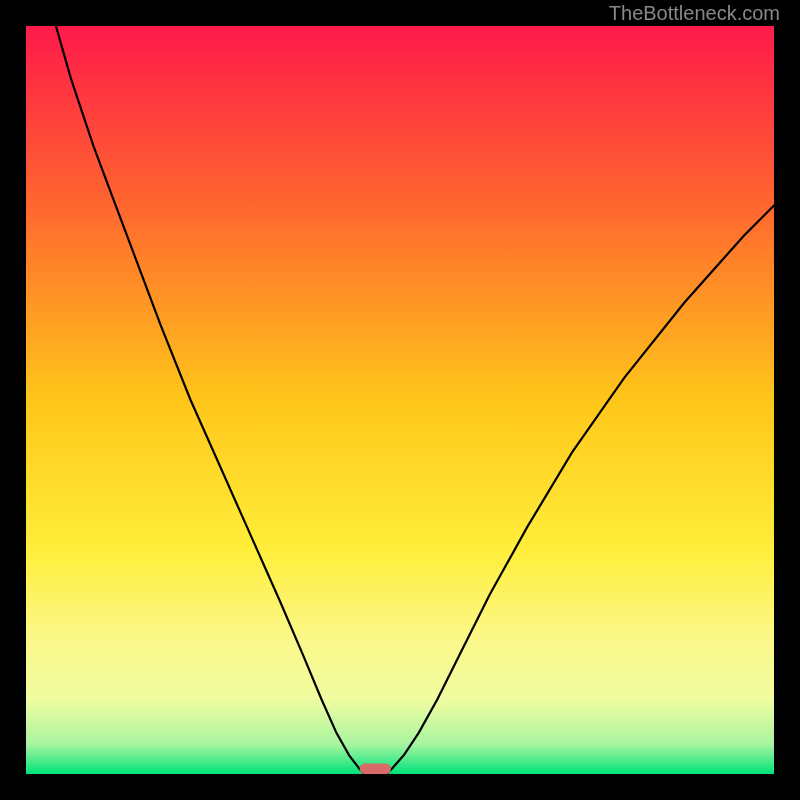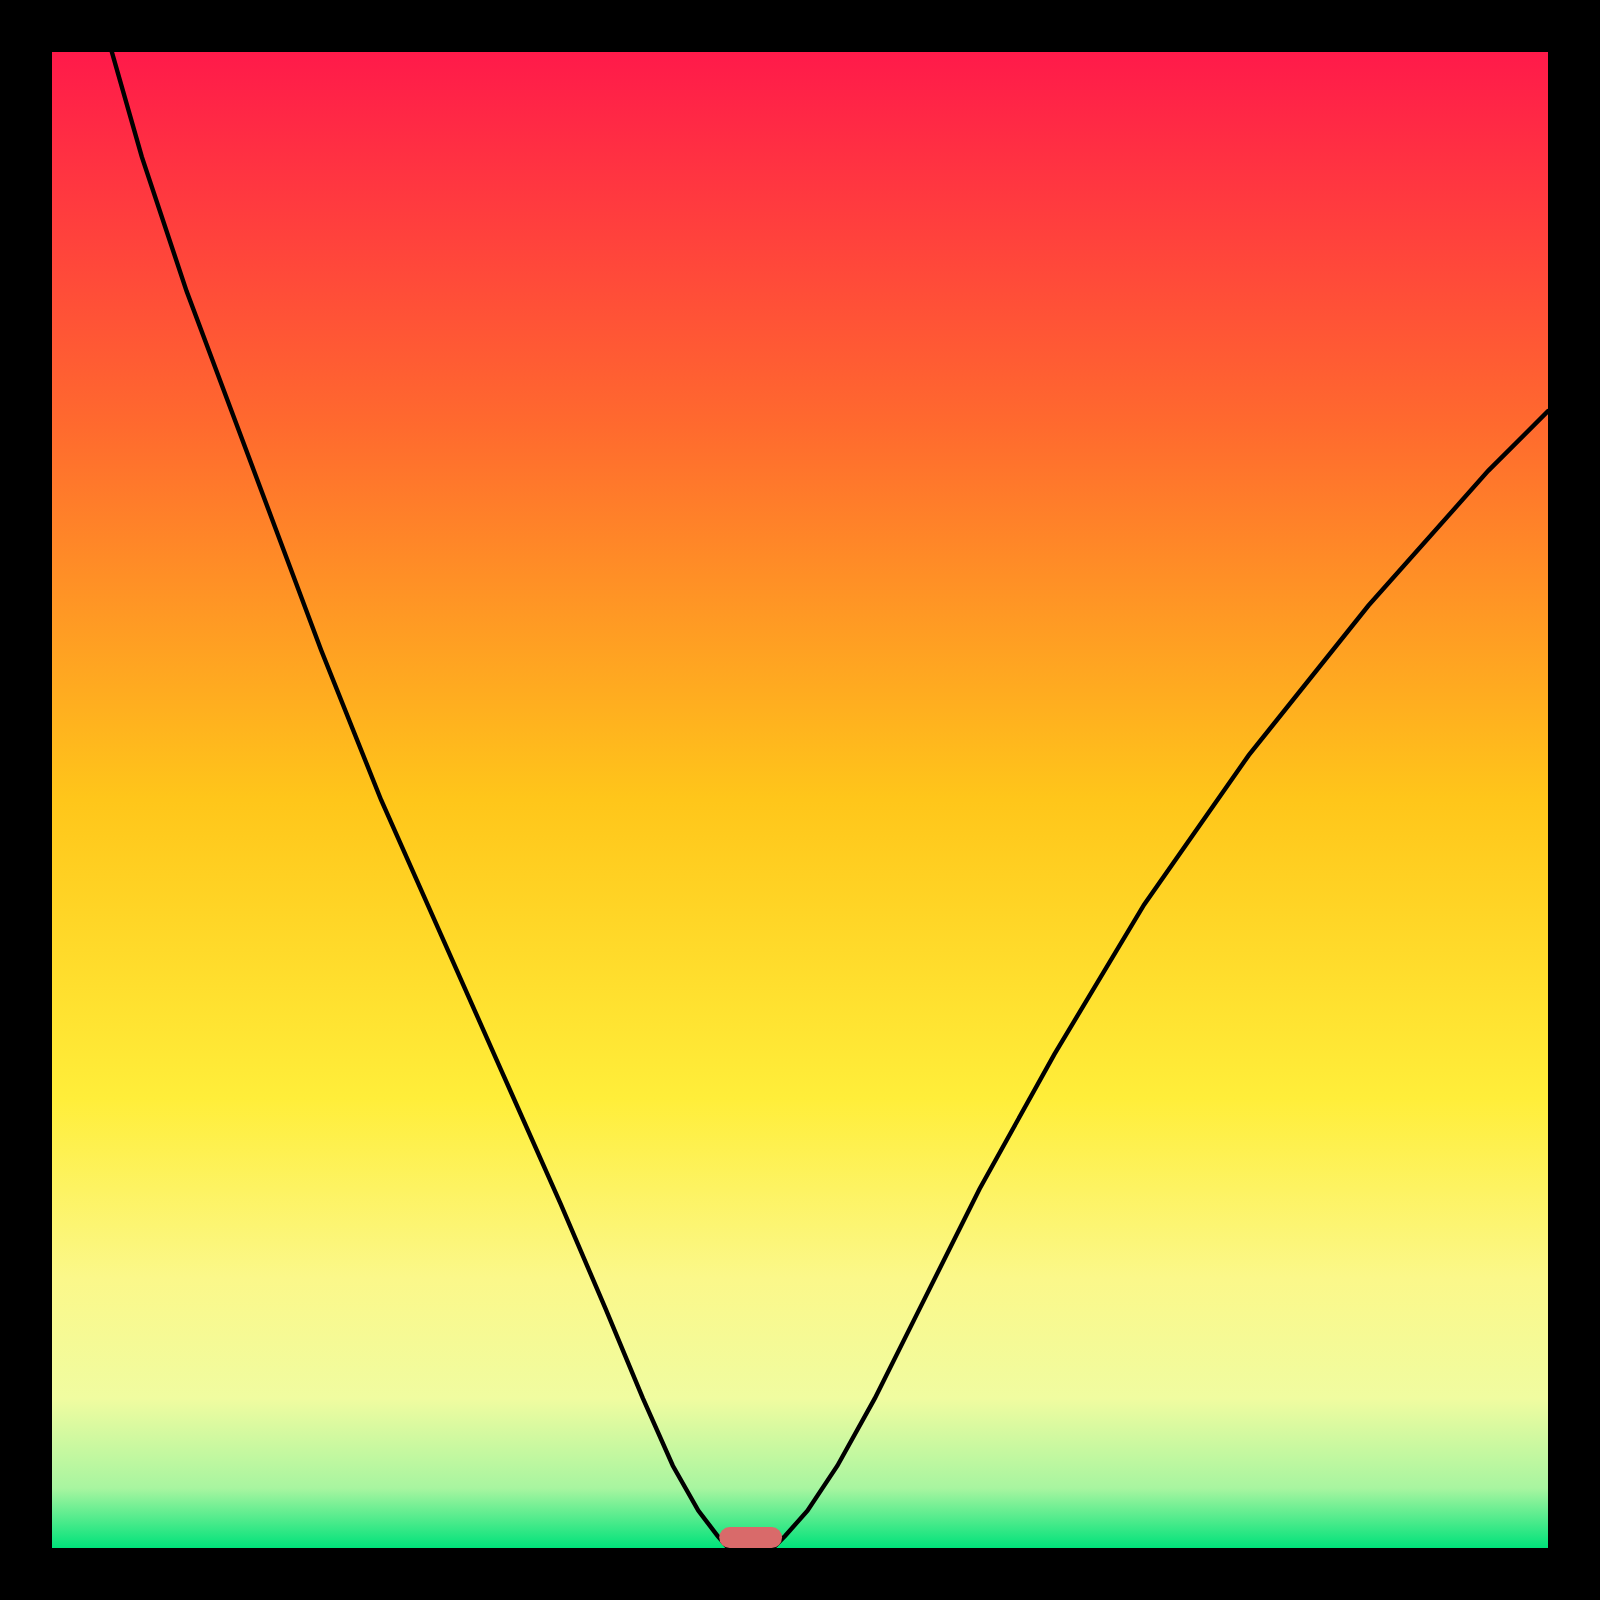--- a/index.html
+++ b/index.html
@@ -33,20 +33,21 @@
     height: 748px;
   }
   svg {
     display: block;
   }
 </style>
 </head>
 <body>
 
 <div class="container">
+  <div class="watermark">TheBottleneck.com</div>
   <div class="plot-area">
     <svg id="chart-svg" width="748" height="748" viewBox="0 0 748 748">
         <defs>
           <linearGradient id="bg-grad" x1="0" y1="0" x2="0" y2="1">
             <stop offset="0%" stop-color="#ff1a4a"></stop>
             <stop offset="25%" stop-color="#ff6a2e"></stop>
             <stop offset="50%" stop-color="#ffc61a"></stop>
             <stop offset="70%" stop-color="#ffee3a"></stop>
             <stop offset="82%" stop-color="#fbf88a"></stop>
             <stop offset="90%" stop-color="#f0fca0"></stop>

